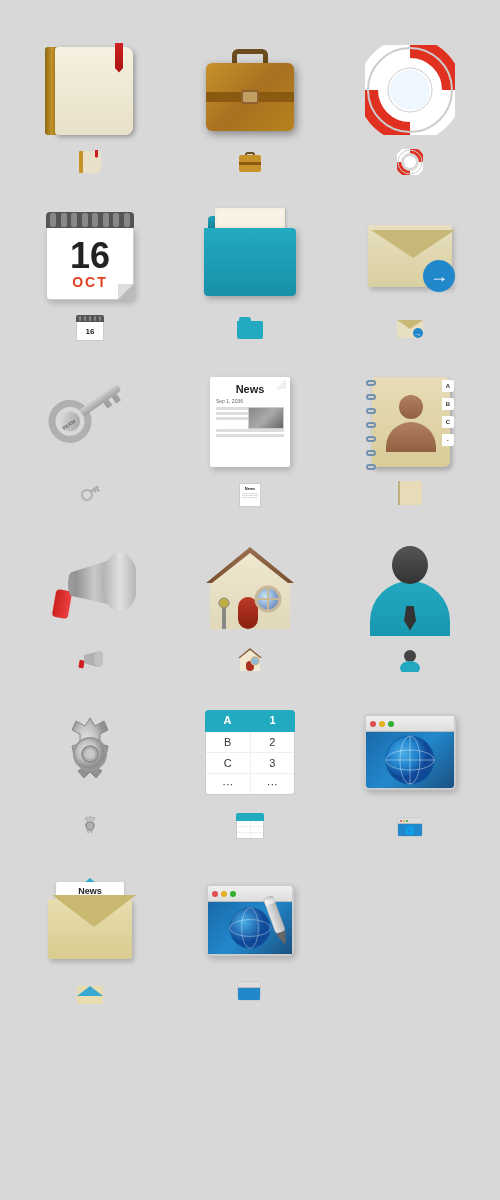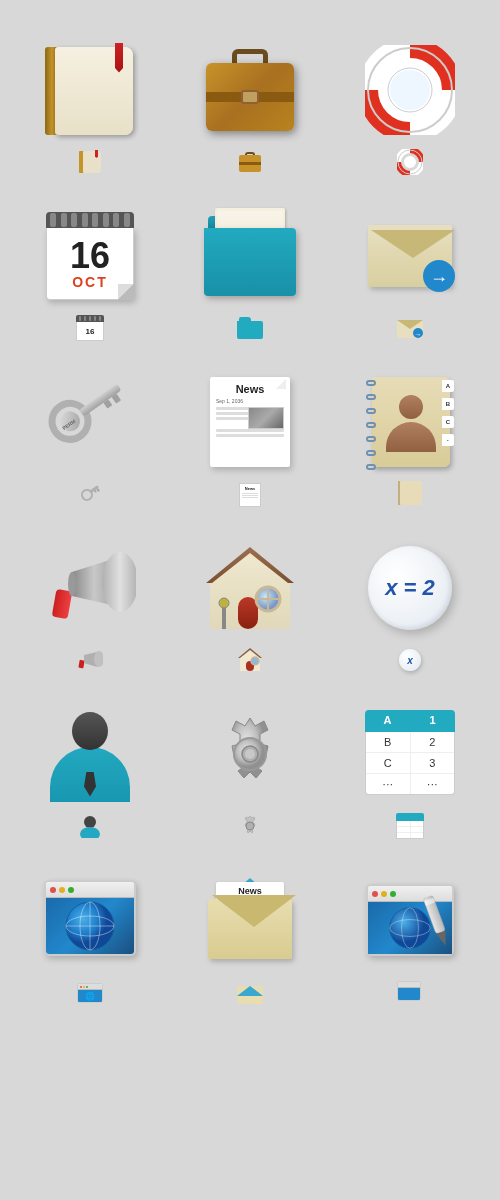--- a/index.html
+++ b/index.html
@@ -850,36 +850,20 @@
         <svg width="24" height="26" viewBox="0 0 24 26">
           <polygon points="12,2 22,10 22,24 2,24 2,10" fill="#f0e8d0"></polygon>
           <polygon points="12,1 24,11 22,11 12,3 2,11 0,11" fill="#8b6040"></polygon>
           <rect x="8" y="14" width="8" height="10" rx="4" fill="#aa3020"></rect>
           <circle cx="17" cy="14" rx="4" r="4" fill="#90b8d8" stroke="#c8b898" stroke-width="1.5"></circle>
         </svg>
       </div>
     </div>
   </div>
 
-  <div class="icon-cell">
-    <div class="icon-large">
-      <div class="math-icon">
-        <div class="math-circle">
-          <span class="math-text">x = 2</span>
-        </div>
-      </div>
-    </div>
-    <div class="icon-small">
-      <div class="math-small">
-        <div class="math-small-circle">
-          <span class="math-small-text">x</span>
-        </div>
-      </div>
-    </div>
-  </div>
 
   <div class="icon-cell">
     <div class="icon-large">
       <div class="user-icon">
         <div class="user-silhouette">
           <div class="user-head"></div>
           <div class="user-body-suit">
             <div class="user-tie"></div>
           </div>
         </div>

